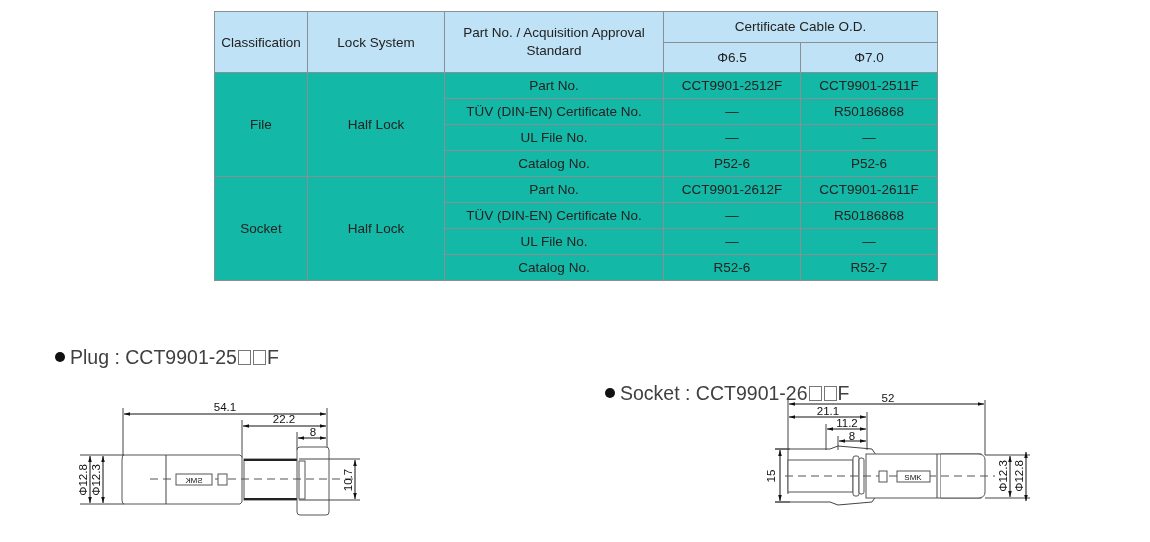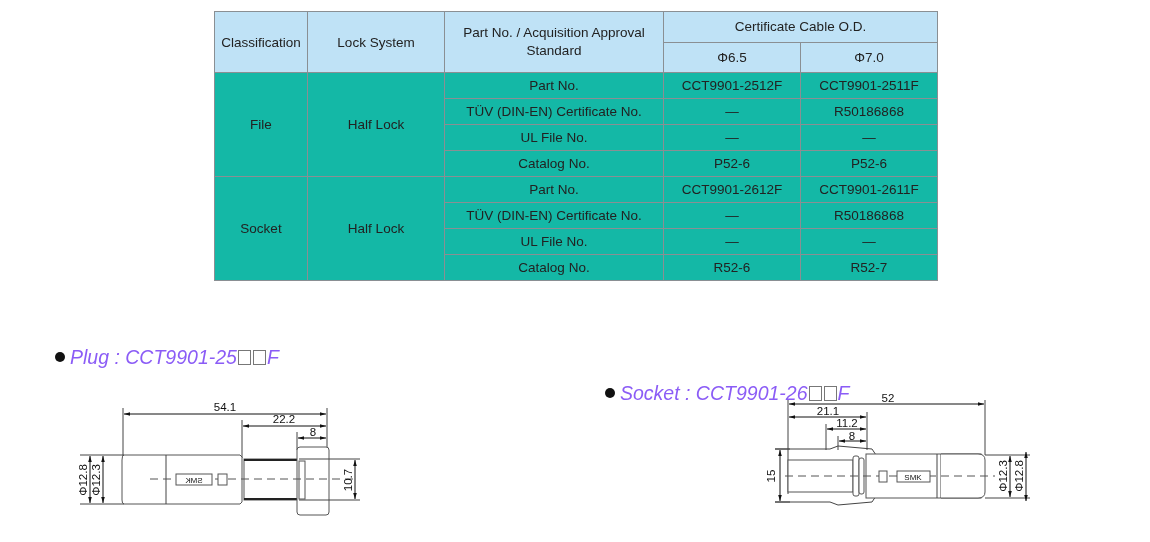--- a/index.html
+++ b/index.html
@@ -6,21 +6,21 @@
   body { width:1150px; height:542px; position:relative; overflow:hidden;
          font-family:"Liberation Sans", sans-serif; color:#222; }
   table.spec { position:absolute; left:214px; top:11px; border-collapse:collapse;
                font-size:13.5px; table-layout:fixed; }
   table.spec td, table.spec th { border:1.5px solid #8a8f93; text-align:center;
                vertical-align:middle; padding:0; font-weight:normal; }
   table.spec th { background:#bfe2f6; }
   table.spec td { background:#14b8a6; }
   .h1 { height:26px; } .h2 { height:26px; }
   .r  { height:26px; }
-  .title { position:absolute; font-size:19.5px; color:#8b5cf6; white-space:nowrap;font-style:italic; }
+  .title { position:absolute; font-size:19.5px; color:#404040; white-space:nowrap; }
   .title .bullet { display:inline-block; width:10px; height:10px; border-radius:50%;
                    background:#111; margin-right:5px; vertical-align:2px; }
   .title .box { display:inline-block; width:13px; height:15px; border:1px solid #777;
                 margin:0 1px; vertical-align:-1px; box-sizing:border-box; }
   svg.drawing { position:absolute; overflow:visible; }
   svg text { font-family:"Liberation Sans", sans-serif; font-size:11.5px; fill:#111; }
 </style>
 </head>
 <body>
 

